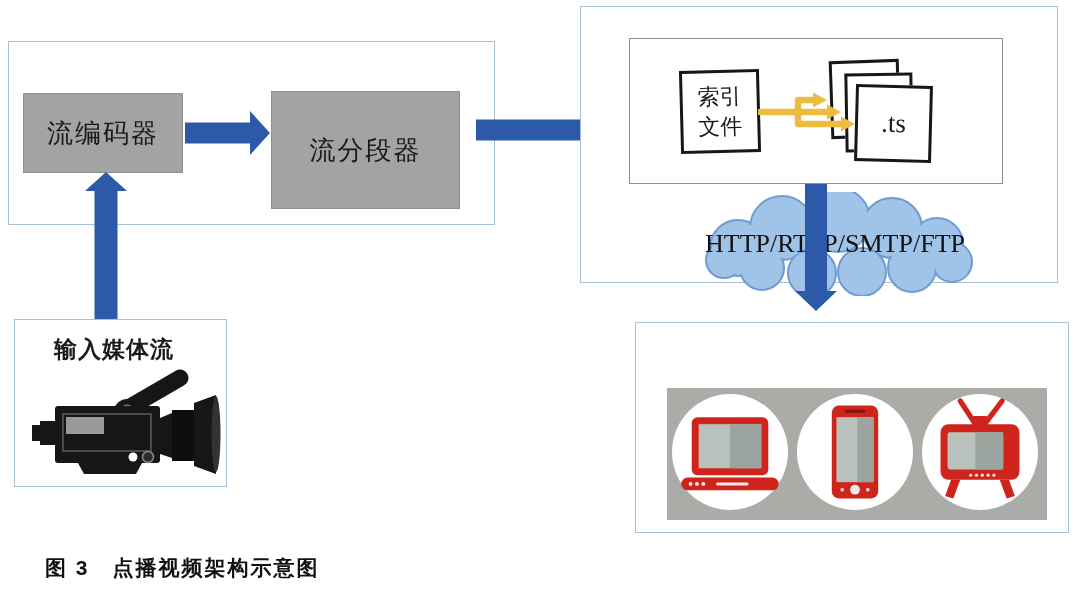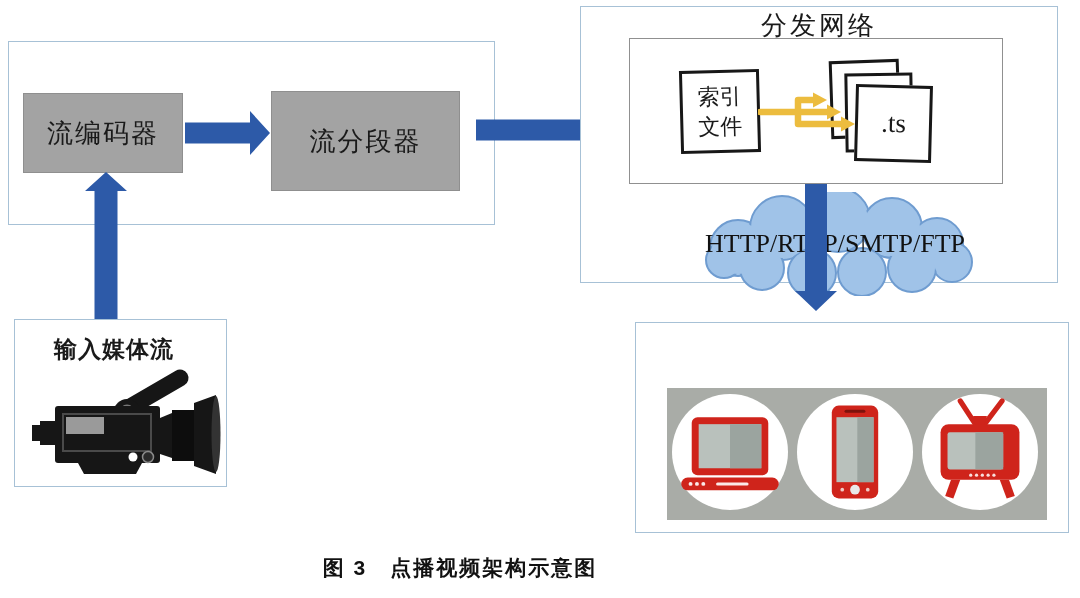--- a/index.html
+++ b/index.html
@@ -6,37 +6,37 @@
   #canvas{position:relative;width:1080px;height:598px;background:#ffffff;overflow:hidden;
           font-family:"Liberation Serif","DejaVu Serif",serif;color:#1a1a1a;}
   .abs{position:absolute;}
   .panel{border:1.5px solid #a7c1d6;background:#ffffff;box-sizing:border-box;}
   .graybox{border:1.5px solid #8f8f8f;background:#a3a3a3;box-sizing:border-box;
            display:flex;align-items:center;justify-content:center;}
   .blackbox{border:3px solid #171717;background:#ffffff;box-sizing:border-box;}
   .cjk{font-size:26px;letter-spacing:2px;}
   .title{width:100%;text-align:center;font-size:26px;letter-spacing:3px;}
   .cloud-label{font-size:26px;text-align:center;color:#111;}
-  .caption{width:920px;text-align:center;font-family:"Liberation Sans","DejaVu Sans",sans-serif;
-           font-weight:700;font-size:21px;letter-spacing:2px;color:#111;}
+  .caption{width:920px;font-family:"Liberation Sans","DejaVu Sans",sans-serif;
+           font-weight:700;font-size:21px;letter-spacing:2px;color:#111;padding-left:45px;}
   .circle{border-radius:50%;background:#ffffff;}
   svg{display:block;}
 </style>
 </head>
 <body>
 
 <div id="canvas">
 
   <div class="abs panel" style="left:8px;top:41px;width:487px;height:184px;"></div>
 
   <div class="abs graybox" style="left:23px;top:93px;width:160px;height:80px;">
     <span class="cjk">流编码器</span>
   </div>
 
-  <div class="abs graybox" style="left:271px;top:91px;width:189px;height:100px;">
+  <div class="abs graybox" style="left:271px;top:91px;width:189px;height:118px;">
     <span class="cjk">流分段器</span>
   </div>
 
   <svg class="abs" style="left:185px;top:111px;" width="85" height="44" viewBox="0 0 85 44">
     <polygon points="0,11.5 65,11.5 65,0 85,22 65,44 65,32.5 0,32.5" fill="#2d5aa8"></polygon>
   </svg>
 
   <svg class="abs" style="left:476px;top:108px;" width="151" height="44" viewBox="0 0 151 44">
     <polygon points="0,11.5 131,11.5 131,0 151,22 131,44 131,32.5 0,32.5" fill="#2d5aa8"></polygon>
   </svg>
@@ -63,21 +63,20 @@
     <ellipse cx="186" cy="68" rx="4.5" ry="38" fill="#333333"></ellipse>
     <polygon points="48,97 112,97 106,108 54,108" fill="#161616"></polygon>
   </svg>
 
   <svg class="abs" style="left:85px;top:172px;" width="42" height="147" viewBox="0 0 42 147">
     <polygon points="21,0 42,19 32.5,19 32.5,147 9.5,147 9.5,19 0,19" fill="#2d5aa8"></polygon>
   </svg>
 
   <div class="abs panel" style="left:580px;top:6px;width:478px;height:277px;"></div>
 
-  <div class="abs title" style="left:580px;top:8px;width:478px;">分发网络</div>
 
   <div class="abs" style="left:629px;top:38px;width:374px;height:146px;border:1px solid #909090;box-sizing:border-box;"></div>
 
   <div class="abs blackbox" style="left:680px;top:70px;width:80px;height:83px;transform:rotate(-1.5deg);
        display:flex;align-items:center;justify-content:center;">
     <div style="text-align:center;font-size:22px;line-height:1.35;">
       <div>索引</div>
       <div>文件</div>
     </div>
   </div>

